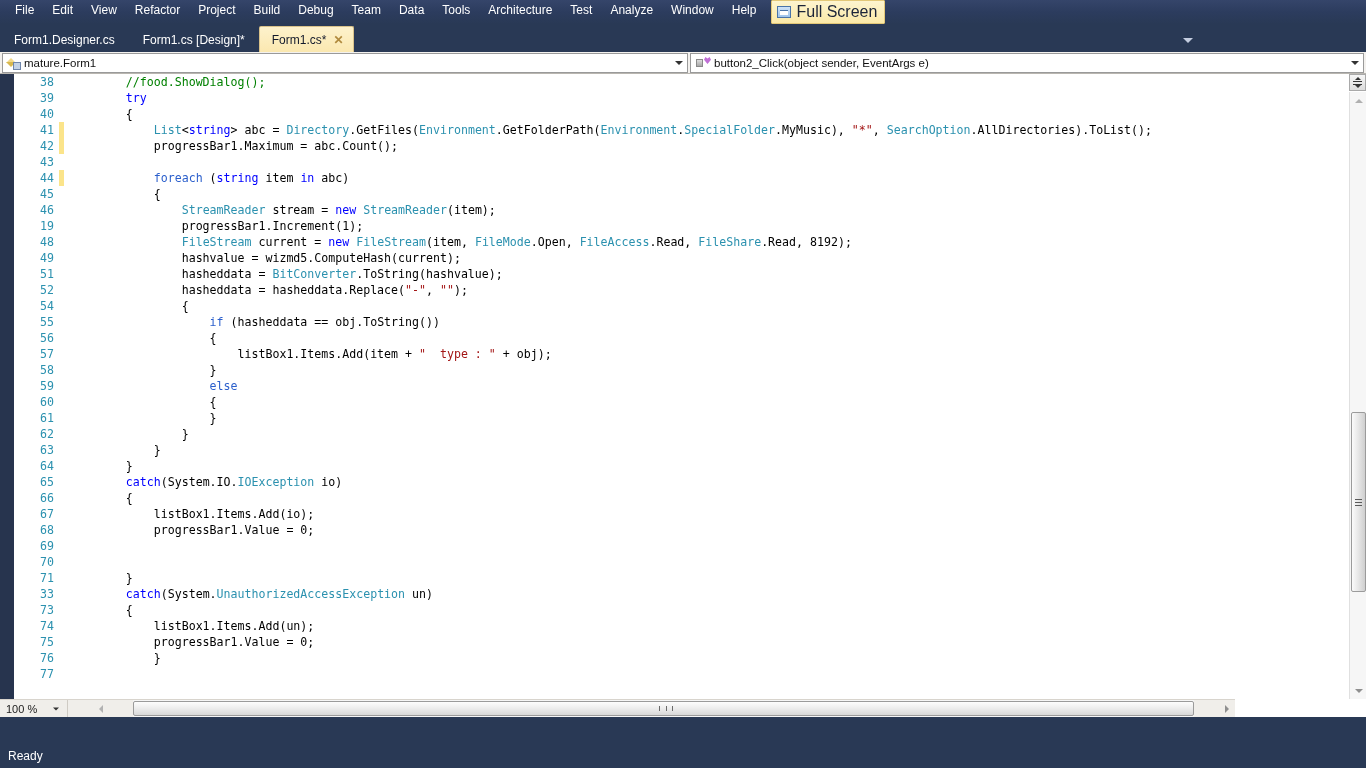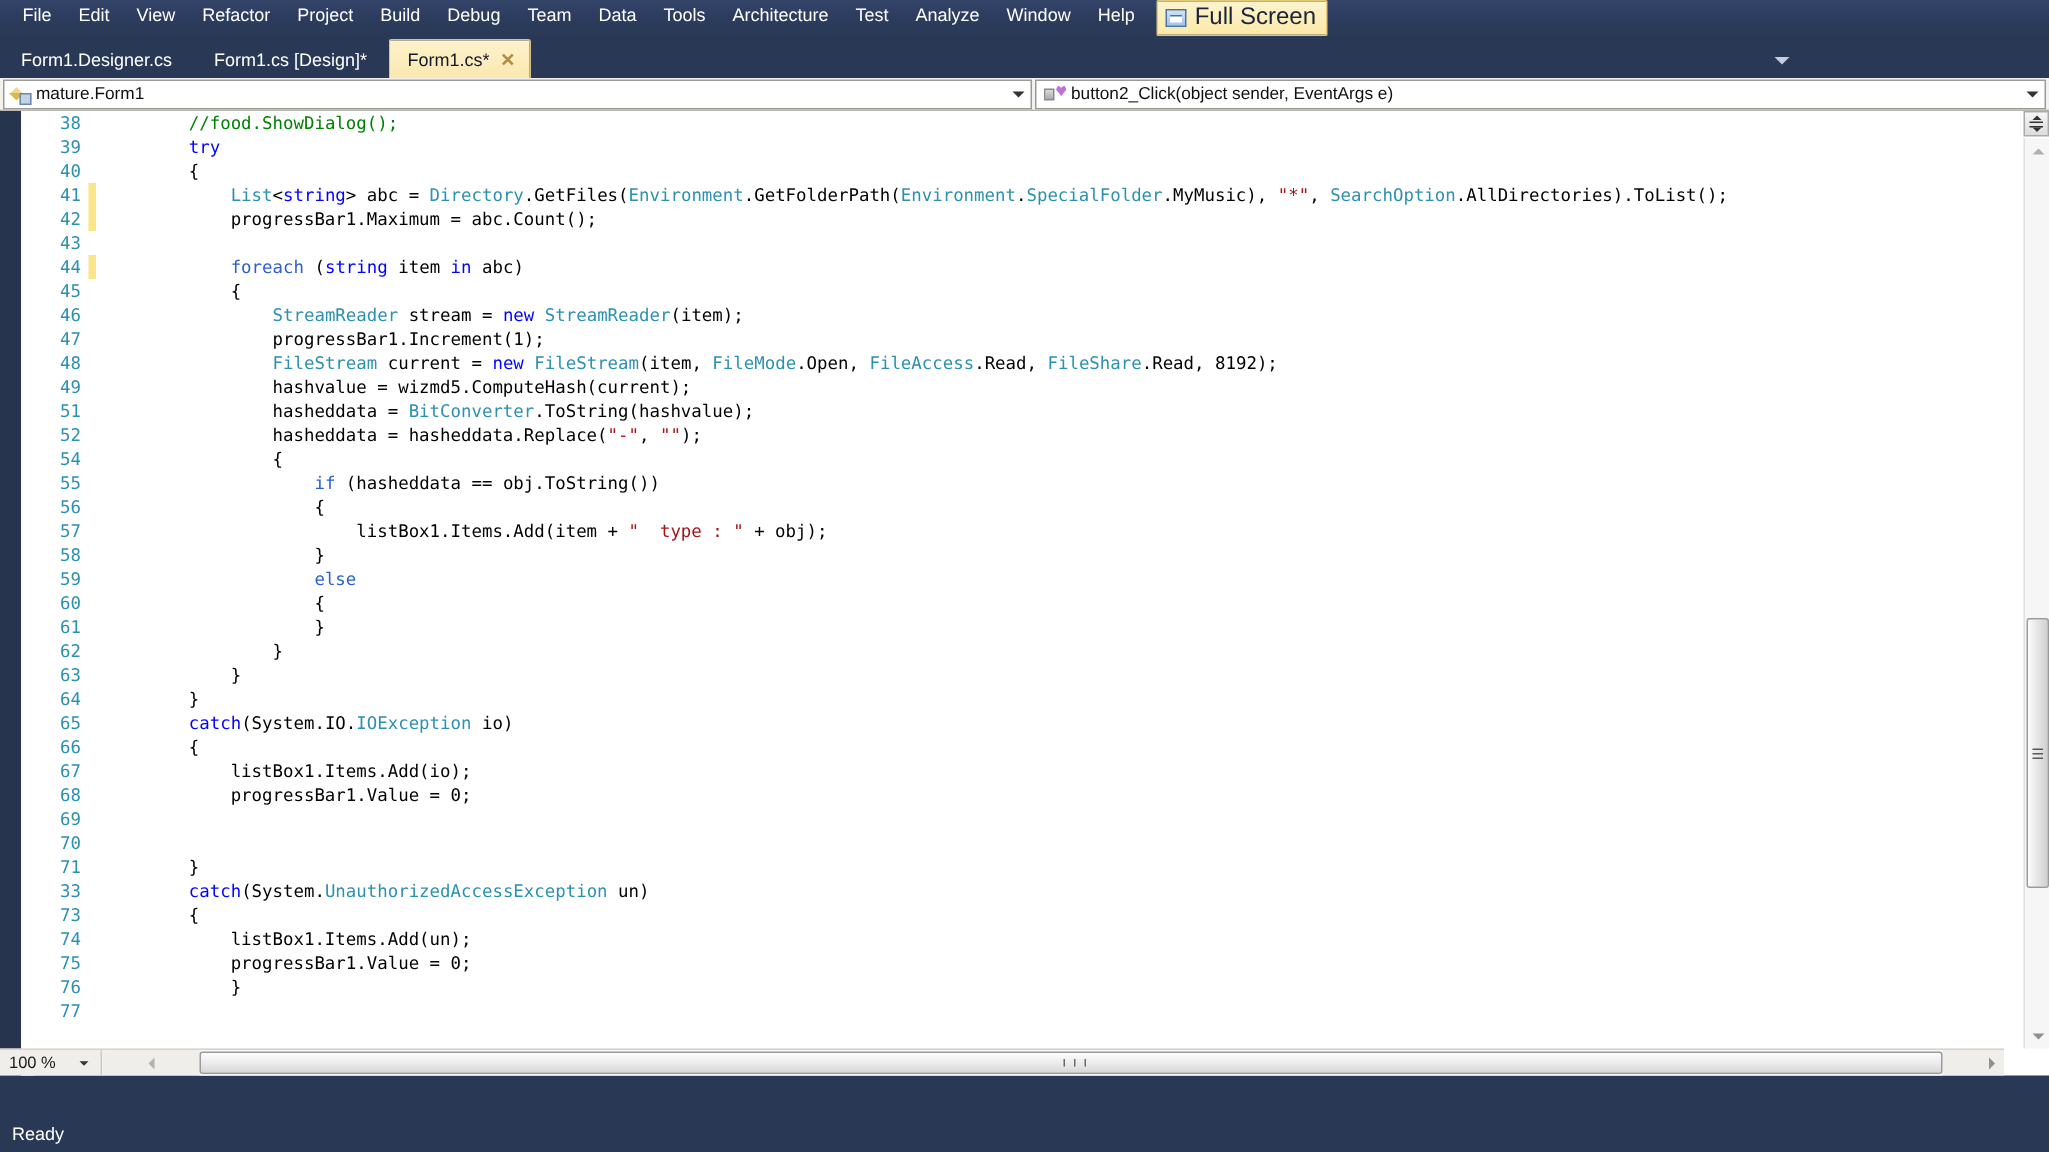--- a/index.html
+++ b/index.html
@@ -231,21 +231,21 @@
     top: 320px; height: 180px;
     background: linear-gradient(to right,#fbfbfb,#e6e6e6,#cfcfcf);
     border: 1px solid #9b9b9b; border-radius: 2px;
     cursor: pointer;
   }
   #vthumb .grip { position: absolute; left: 3px; right: 3px; height: 1px; background: #5a5a5a; }
   #vthumb .g1 { top: 86px; } #vthumb .g2 { top: 89px; } #vthumb .g3 { top: 92px; }
 
   
   #hrow {
-    position: absolute; left: 0; bottom: 0; width: 1336px; height: 18px;
+    position: absolute; left: 0; bottom: 0; width: 1235px; height: 18px;
     background: #f0eeea; display: flex; align-items: stretch;
     border-top: 1px solid #d8d4cd;
     gap: 24px;
   }
   #zoom-combo {
     flex: 0 0 68px; display: flex; align-items: center;
     font-size: 11px; color: #1b1b1b; padding-left: 6px;
     border-right: 1px solid #cfcbc4; position: relative; cursor: default;
   }
   #zoom-combo .zarrow {
@@ -354,21 +354,21 @@
   <div id="code-area">
       <div class="code-line"><span class="ln">38</span><span class="chg none"></span><span class="code-text"><span class="n">        </span><span class="c">//food.ShowDialog();</span></span></div>
       <div class="code-line"><span class="ln">39</span><span class="chg none"></span><span class="code-text"><span class="n">        </span><span class="k">try</span></span></div>
       <div class="code-line"><span class="ln">40</span><span class="chg none"></span><span class="code-text"><span class="n">        {</span></span></div>
       <div class="code-line"><span class="ln">41</span><span class="chg yellow"></span><span class="code-text"><span class="n">            </span><span class="t">List</span><span class="n">&lt;</span><span class="k">string</span><span class="n">&gt; abc = </span><span class="t">Directory</span><span class="n">.GetFiles(</span><span class="t">Environment</span><span class="n">.GetFolderPath(</span><span class="t">Environment</span><span class="n">.</span><span class="t">SpecialFolder</span><span class="n">.MyMusic), </span><span class="s">"*"</span><span class="n">, </span><span class="t">SearchOption</span><span class="n">.AllDirectories).ToList();</span></span></div>
       <div class="code-line"><span class="ln">42</span><span class="chg yellow"></span><span class="code-text"><span class="n">            progressBar1.Maximum = abc.Count();</span></span></div>
       <div class="code-line"><span class="ln">43</span><span class="chg none"></span><span class="code-text"><span class="n"></span></span></div>
       <div class="code-line"><span class="ln">44</span><span class="chg yellow"></span><span class="code-text"><span class="n">            </span><span class="kc">foreach</span><span class="n"> (</span><span class="k">string</span><span class="n"> item </span><span class="k">in</span><span class="n"> abc)</span></span></div>
       <div class="code-line"><span class="ln">45</span><span class="chg none"></span><span class="code-text"><span class="n">            {</span></span></div>
       <div class="code-line"><span class="ln">46</span><span class="chg none"></span><span class="code-text"><span class="n">                </span><span class="t">StreamReader</span><span class="n"> stream = </span><span class="k">new</span><span class="n"> </span><span class="t">StreamReader</span><span class="n">(item);</span></span></div>
-      <div class="code-line"><span class="ln">47</span><span class="chg none"></span><span class="code-text"><span class="n">                progressBar1.Increment(1);</span></span></div>
+      <div class="code-line"><span class="ln">19</span><span class="chg none"></span><span class="code-text"><span class="n">                progressBar1.Increment(1);</span></span></div>
       <div class="code-line"><span class="ln">48</span><span class="chg none"></span><span class="code-text"><span class="n">                </span><span class="t">FileStream</span><span class="n"> current = </span><span class="k">new</span><span class="n"> </span><span class="t">FileStream</span><span class="n">(item, </span><span class="t">FileMode</span><span class="n">.Open, </span><span class="t">FileAccess</span><span class="n">.Read, </span><span class="t">FileShare</span><span class="n">.Read, 8192);</span></span></div>
       <div class="code-line"><span class="ln">49</span><span class="chg none"></span><span class="code-text"><span class="n">                hashvalue = wizmd5.ComputeHash(current);</span></span></div>
       <div class="code-line"><span class="ln">51</span><span class="chg none"></span><span class="code-text"><span class="n">                hasheddata = </span><span class="t">BitConverter</span><span class="n">.ToString(hashvalue);</span></span></div>
       <div class="code-line"><span class="ln">52</span><span class="chg none"></span><span class="code-text"><span class="n">                hasheddata = hasheddata.Replace(</span><span class="s">"-"</span><span class="n">, </span><span class="s">""</span><span class="n">);</span></span></div>
       <div class="code-line"><span class="ln">54</span><span class="chg none"></span><span class="code-text"><span class="n">                {</span></span></div>
       <div class="code-line"><span class="ln">55</span><span class="chg none"></span><span class="code-text"><span class="n">                    </span><span class="kc">if</span><span class="n"> (hasheddata == obj.ToString())</span></span></div>
       <div class="code-line"><span class="ln">56</span><span class="chg none"></span><span class="code-text"><span class="n">                    {</span></span></div>
       <div class="code-line"><span class="ln">57</span><span class="chg none"></span><span class="code-text"><span class="n">                        listBox1.Items.Add(item + </span><span class="s">"  type : "</span><span class="n"> + obj);</span></span></div>
       <div class="code-line"><span class="ln">58</span><span class="chg none"></span><span class="code-text"><span class="n">                    }</span></span></div>
       <div class="code-line"><span class="ln">59</span><span class="chg none"></span><span class="code-text"><span class="n">                    </span><span class="kc">else</span></span></div>

